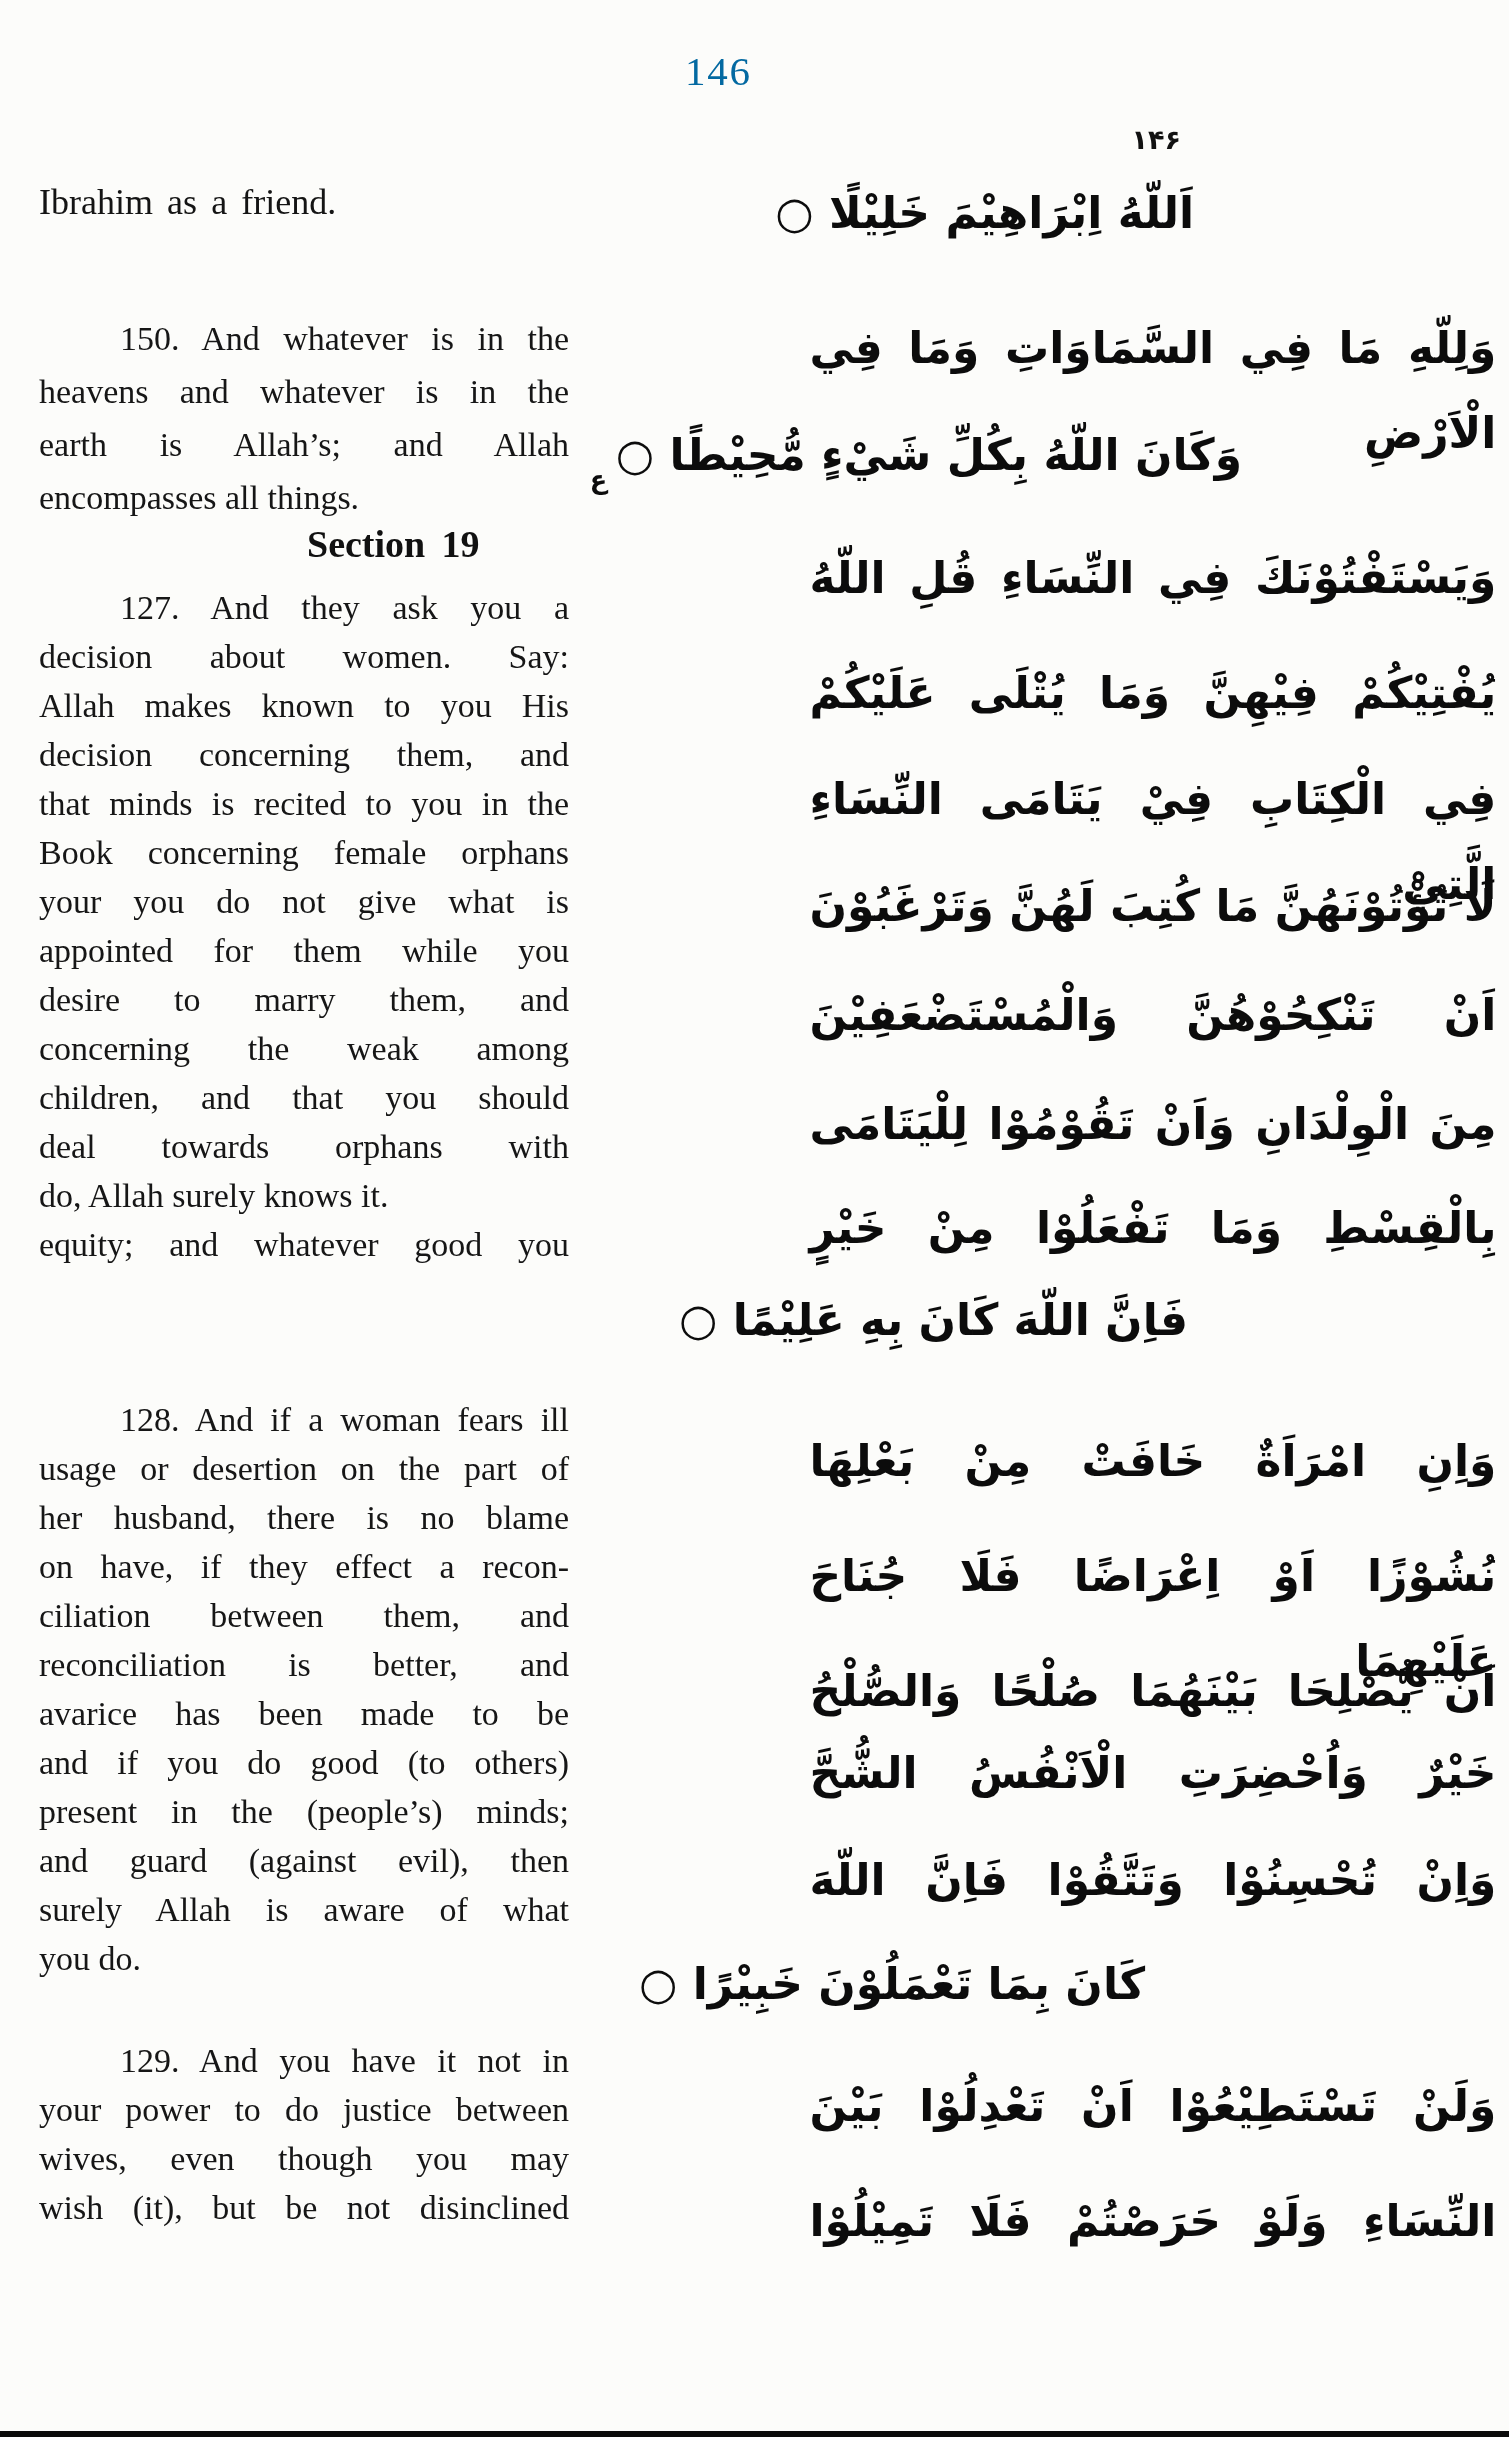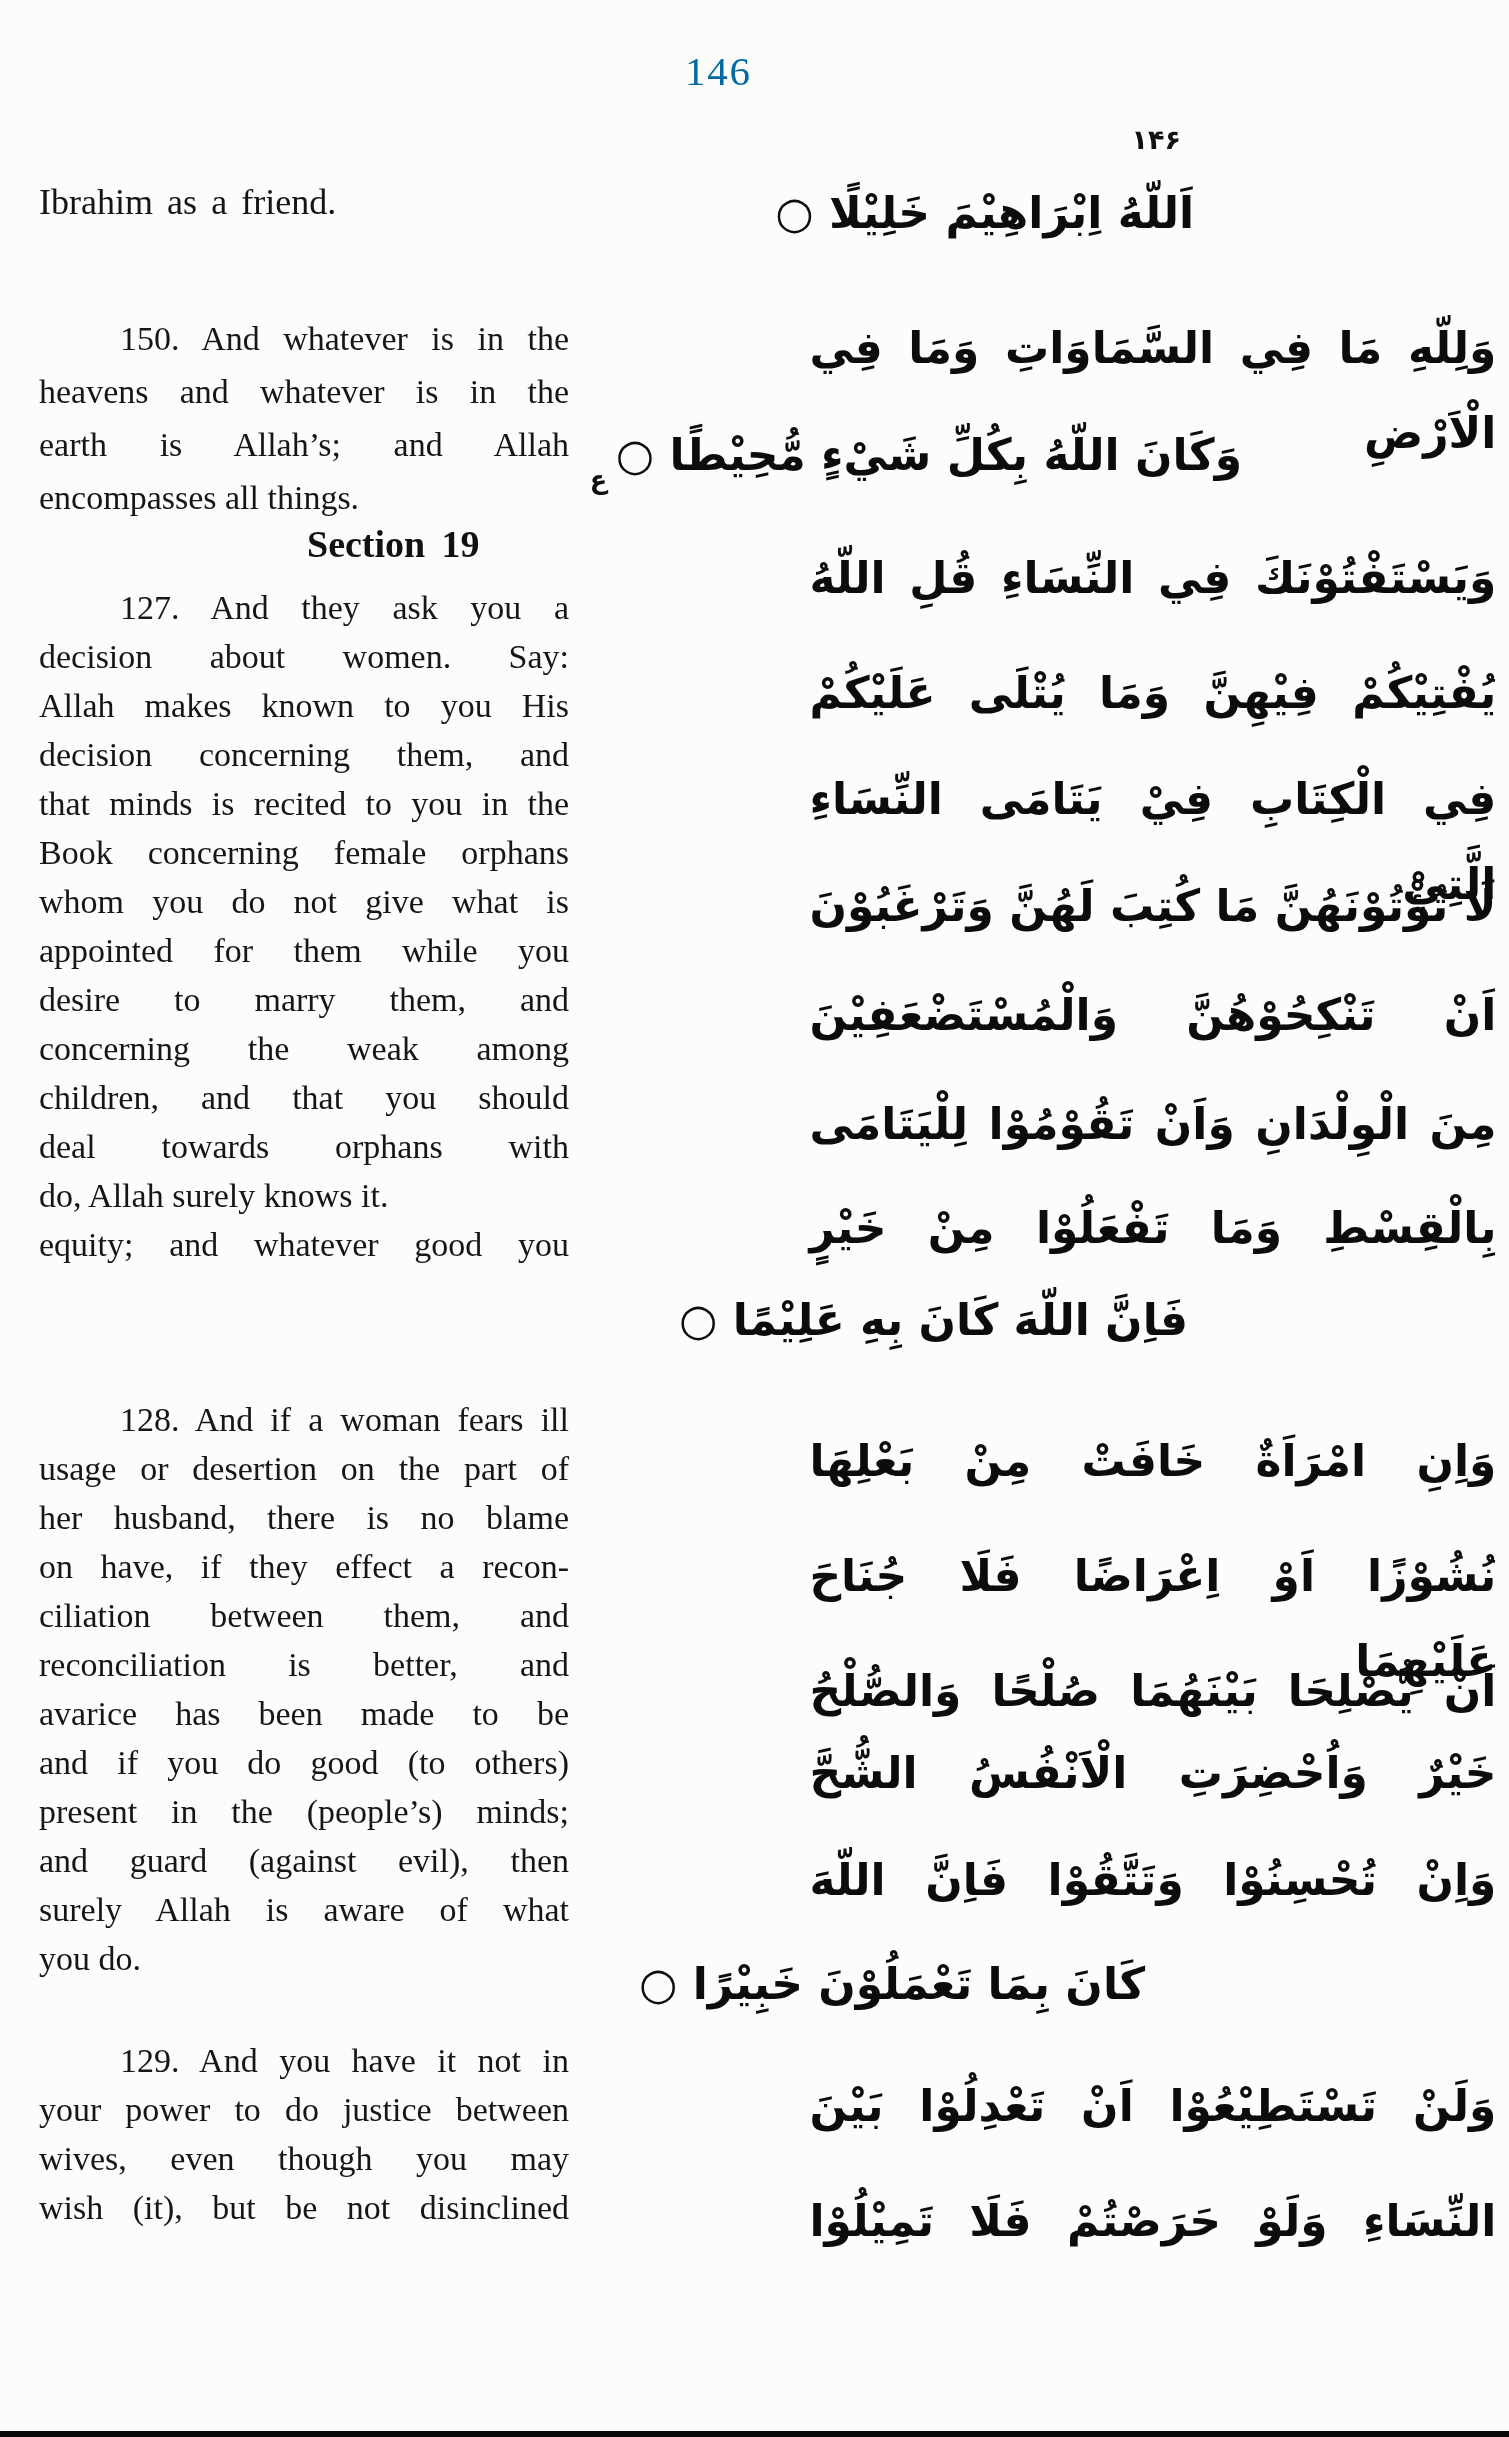--- a/index.html
+++ b/index.html
@@ -113,21 +113,21 @@
 
   <div class="section-heading">Section 19</div>
 
   <div class="ecol v127 b127">
     <div class="el first">127. And they ask you a</div>
     <div class="el">decision about women. Say:</div>
     <div class="el">Allah makes known to you His</div>
     <div class="el">decision concerning them, and</div>
     <div class="el">that minds is recited to you in the</div>
     <div class="el">Book concerning female orphans</div>
-    <div class="el">whom you do not give what is</div>
+    <div class="el">your you do not give what is</div>
     <div class="el">appointed for them while you</div>
     <div class="el">desire to marry them, and</div>
     <div class="el">concerning the weak among</div>
     <div class="el">children, and that you should</div>
     <div class="el">deal towards orphans with</div>
     <div class="el noj">do, Allah surely knows it.</div>
     <div class="el">equity; and whatever good you</div>
   </div>
 
   <div class="ecol v128 b128">

